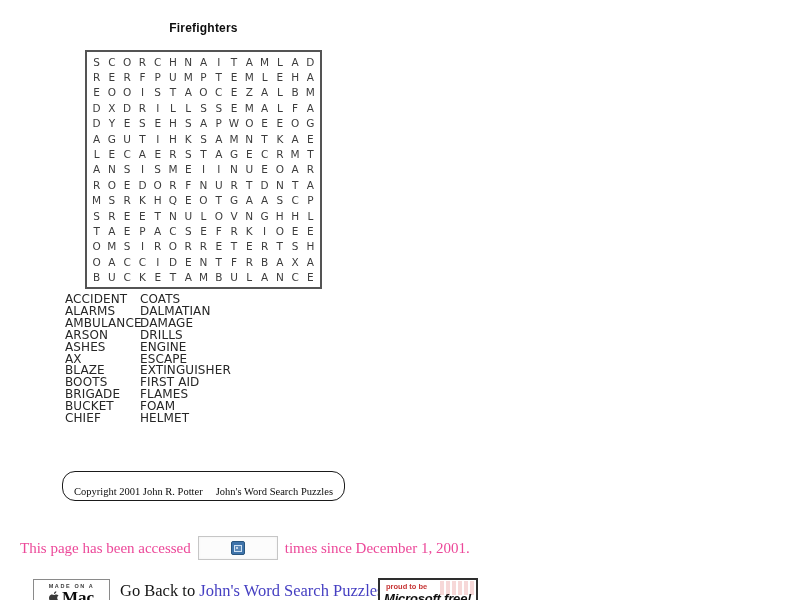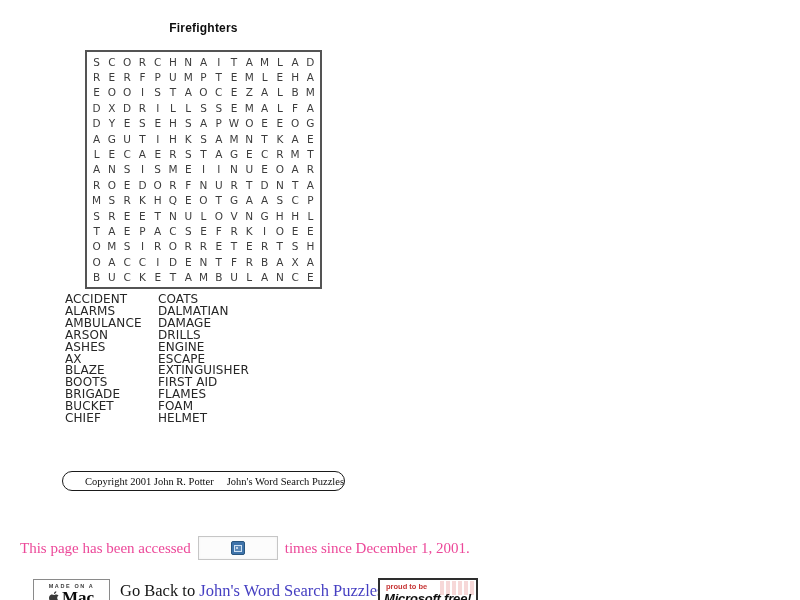--- a/index.html
+++ b/index.html
@@ -14,21 +14,21 @@
     grid-template-columns:repeat(15,1fr); grid-template-rows:repeat(15,1fr); }
   .ws-cell { display:flex; align-items:center; justify-content:center;
     font-family:"DejaVu Sans",sans-serif; font-size:10.5px; color:#3c3c3c; }
 
   .word-list { position:absolute; left:65px; top:294px; width:330px; height:136px; }
   .word-col { position:absolute; top:0; }
   .word { font-family:"DejaVu Sans",sans-serif; font-size:12px; line-height:11.9px;
     color:#262626; letter-spacing:.1px; white-space:nowrap; }
 
   .copyright-box { position:absolute; left:62px; top:471px; width:283px;
-    border:1px solid #1a1a1a; border-radius:13px; padding:4px 0 3px; text-align:right;
+    border:1px solid #1a1a1a; border-radius:13px; padding:14px 0 3px; text-align:center;
     font-family:"Liberation Serif",serif; font-size:10.5px; line-height:11px;
     color:#0c0c0c; background:#fff; }
   .copyright-line1 { white-space:pre; }
 
   .counter-row { position:absolute; left:20px; top:535px; height:26px; display:flex;
     align-items:center; font-family:"Liberation Serif",serif; font-size:15px; color:#ec4899; }
   .counter-box { width:80px; height:24px; margin:0 7px; border:1px solid #c6c6c6;
     background:#fcfcfc; display:flex; align-items:center; justify-content:center;
     box-shadow:inset 0 0 2px #ececec; }
   .broken-img-icon { width:14px; height:14px; border-radius:2px; background:#3f74ab;
@@ -300,21 +300,21 @@
       <div class="word">AMBULANCE</div>
       <div class="word">ARSON</div>
       <div class="word">ASHES</div>
       <div class="word">AX</div>
       <div class="word">BLAZE</div>
       <div class="word">BOOTS</div>
       <div class="word">BRIGADE</div>
       <div class="word">BUCKET</div>
       <div class="word">CHIEF</div>
     </div>
-  <div class="word-col" style="left:93px">
+  <div class="word-col" style="left:75px">
       <div class="word">COATS</div>
       <div class="word">DALMATIAN</div>
       <div class="word">DAMAGE</div>
       <div class="word">DRILLS</div>
       <div class="word">ENGINE</div>
       <div class="word">ESCAPE</div>
       <div class="word">EXTINGUISHER</div>
       <div class="word">FIRST AID</div>
       <div class="word">FLAMES</div>
       <div class="word">FOAM</div>

